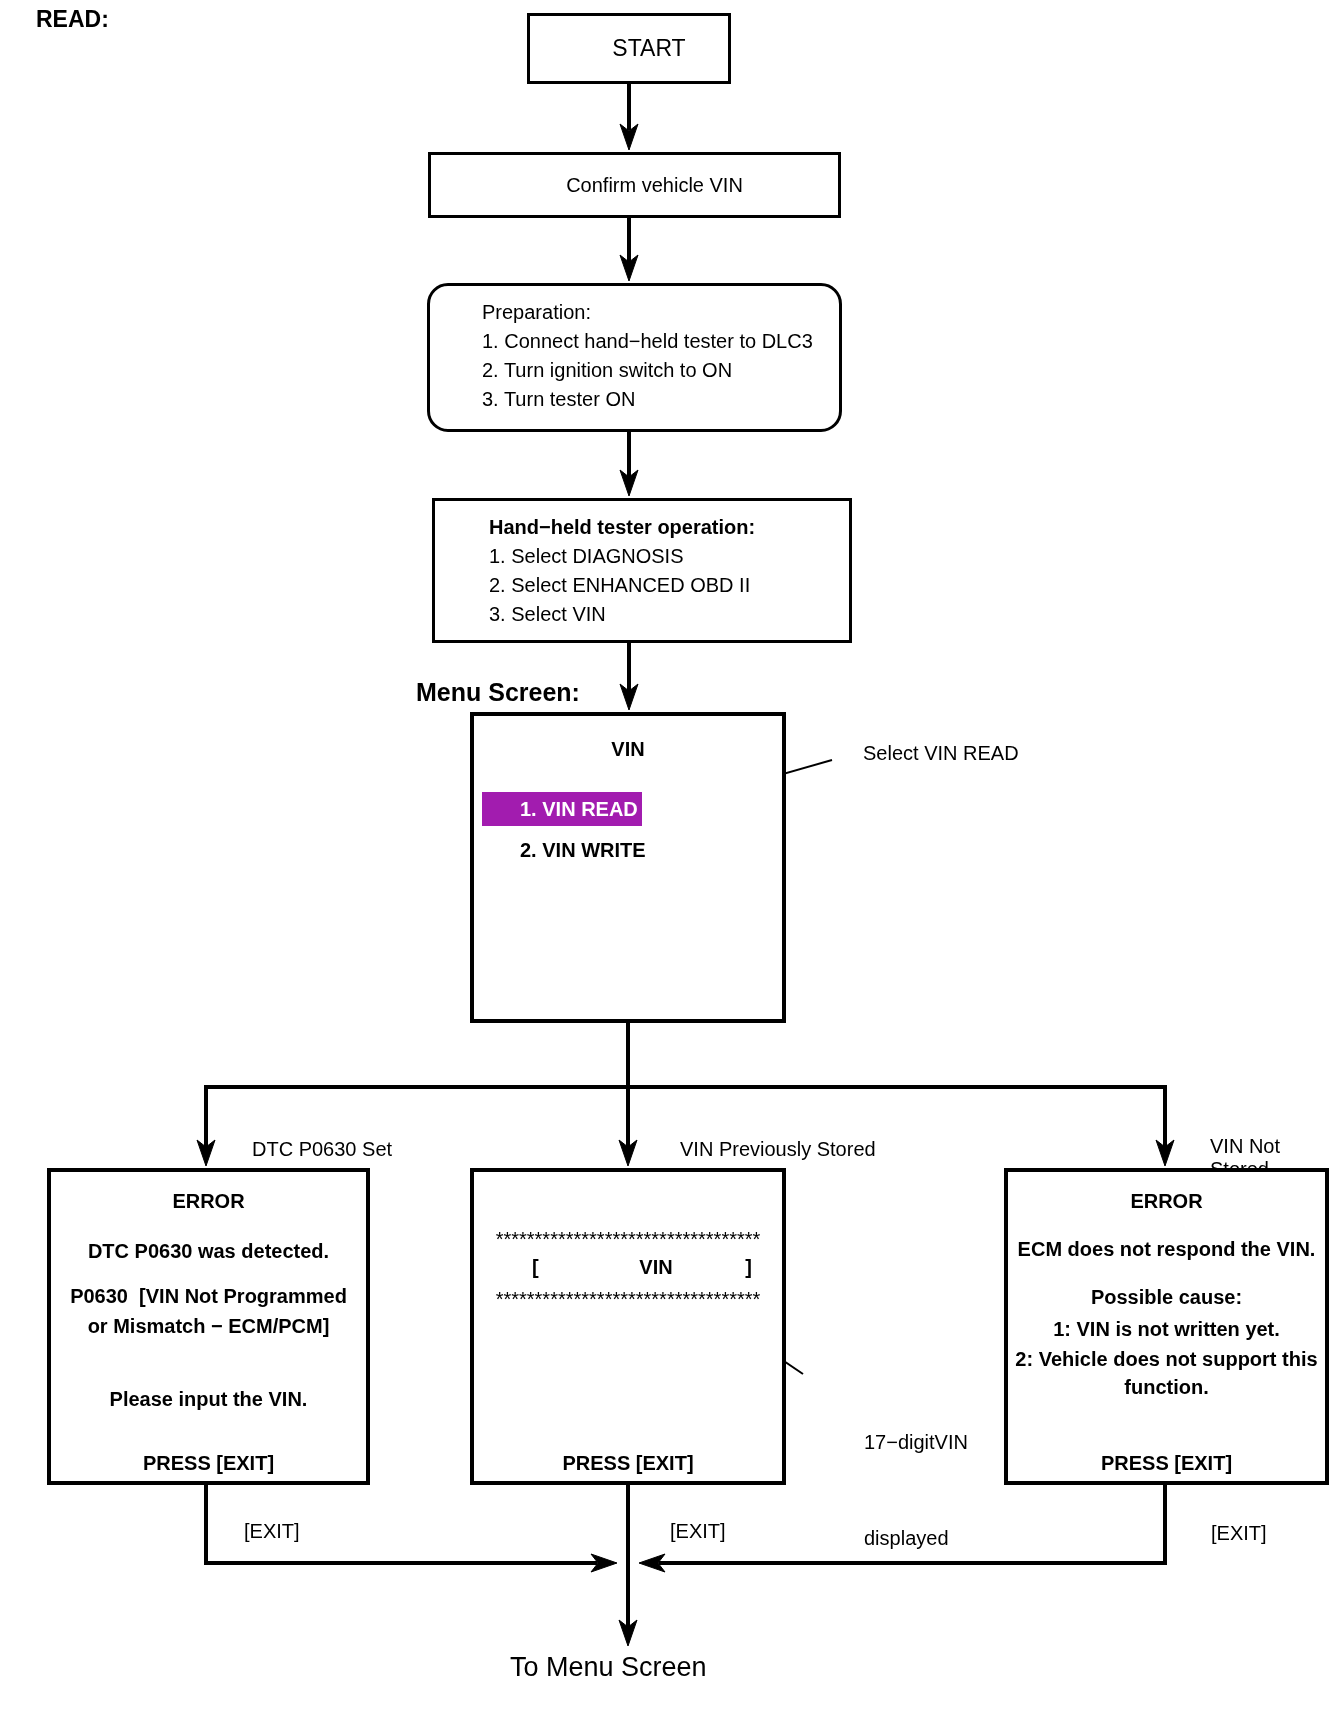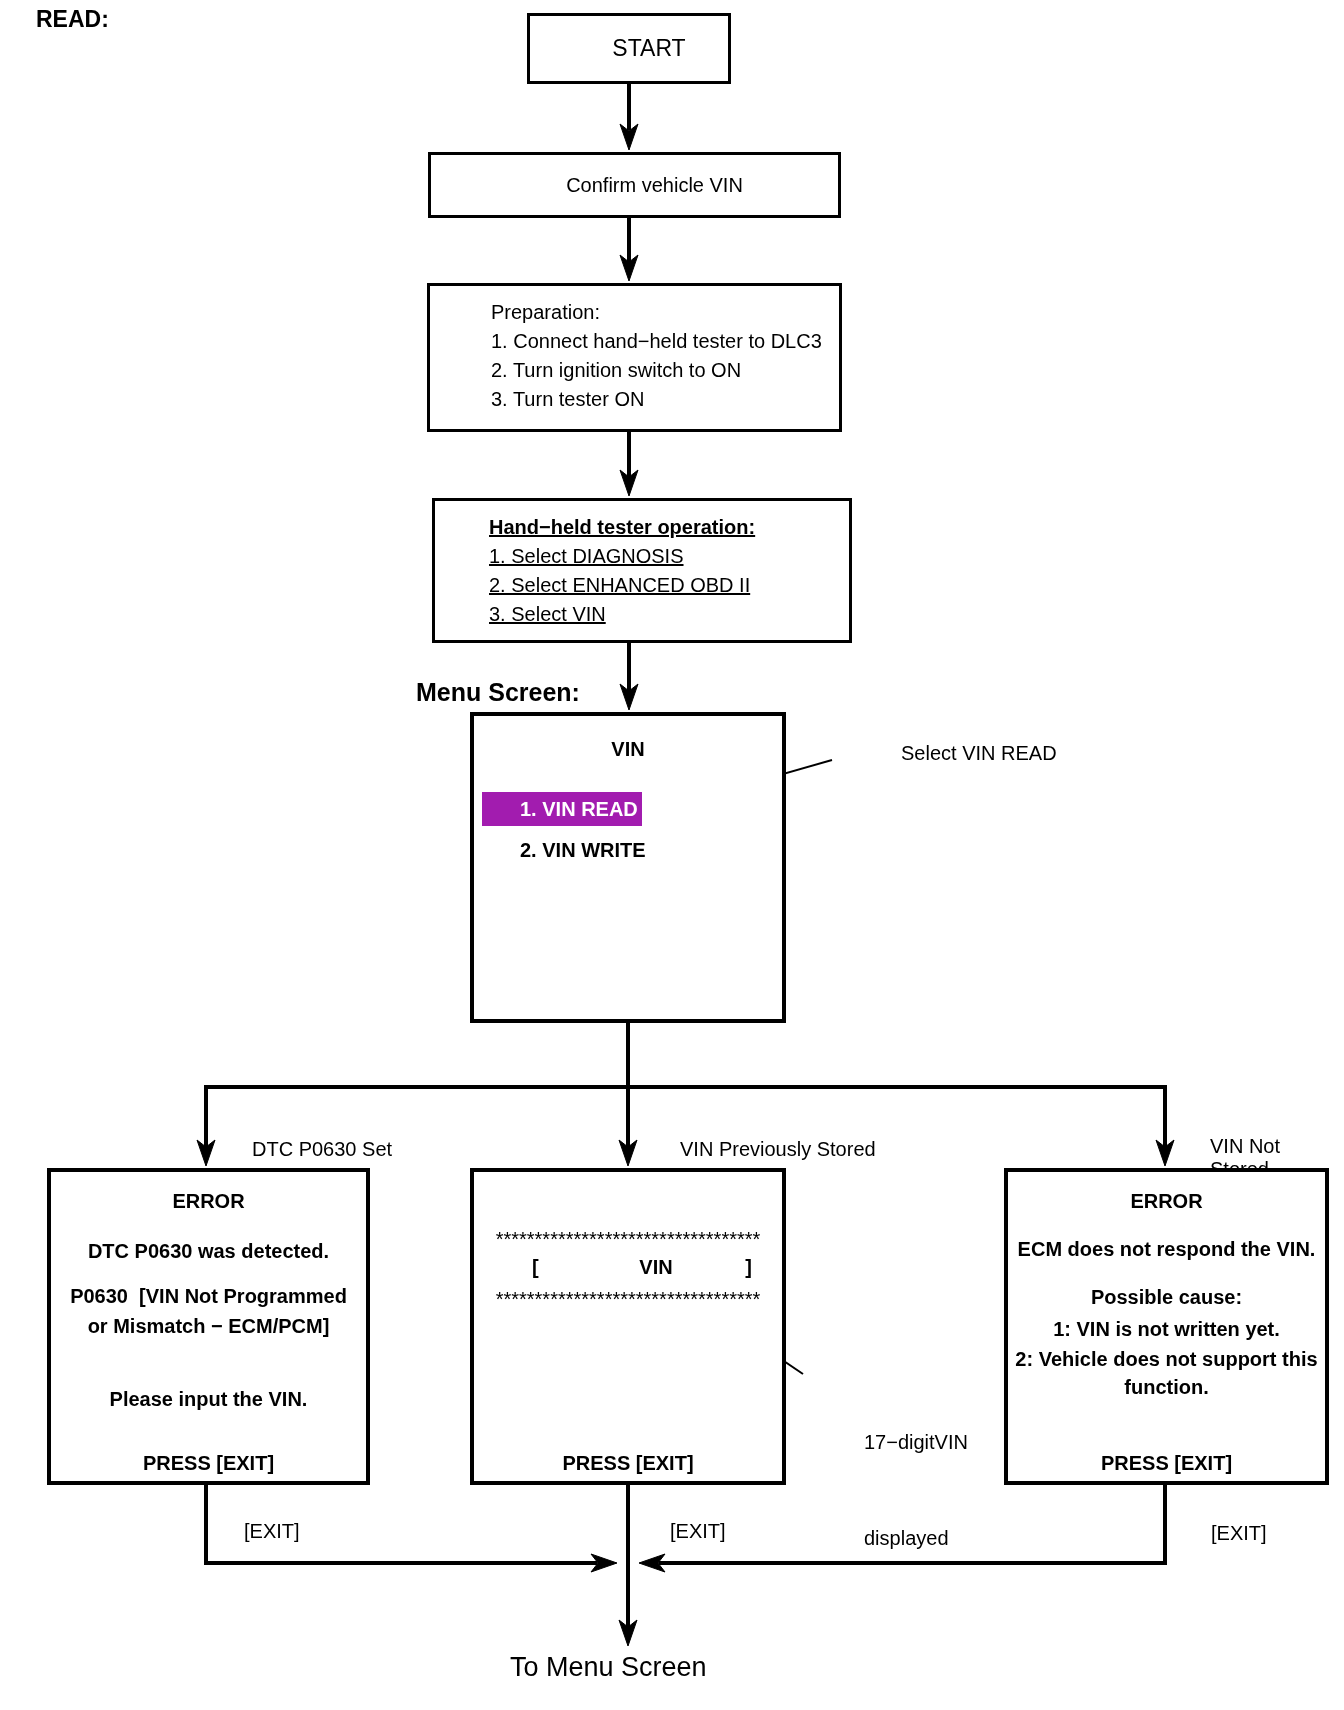--- a/index.html
+++ b/index.html
@@ -104,45 +104,45 @@
   <div class="abs txt b fs23" style="left:8px; top:6px;">READ:</div>
 
   <div class="box center-flex" style="left:527px; top:13px; width:204px; height:71px;">
     <span class="txt fs23">START</span>
   </div>
 
   <div class="box center-flex" style="left:428px; top:152px; width:413px; height:66px;">
     <span class="txt fs20">Confirm vehicle VIN</span>
   </div>
 
-  <div class="box" style="left:427px; top:283px; width:415px; height:149px; padding:12px 0 0 33px; font-size:20px; line-height:29px;">
+  <div class="box" style="left:427px; top:283px; width:415px; height:149px; padding:12px 0 0 24px; font-size:20px; line-height:29px;border-radius:21px;">
     <div class="txt">Preparation:</div>
     <div class="txt">1. Connect hand−held tester to DLC3</div>
     <div class="txt">2. Turn ignition switch to ON</div>
     <div class="txt">3. Turn tester ON</div>
   </div>
 
-  <div class="box" style="left:432px; top:498px; width:420px; height:145px; padding:12px 0 0 26px; font-size:20px; line-height:29px;text-decoration:underline;">
+  <div class="box" style="left:432px; top:498px; width:420px; height:145px; padding:12px 0 0 26px; font-size:20px; line-height:29px;">
     <div class="txt b">Hand−held tester operation:</div>
     <div class="txt">1. Select DIAGNOSIS</div>
     <div class="txt">2. Select ENHANCED OBD II</div>
     <div class="txt">3. Select VIN</div>
   </div>
 
   <div class="abs txt b" style="left:388px; top:678px; font-size:25px;">Menu Screen:</div>
 
   <div class="box box-thick" style="left:470px; top:712px; width:316px; height:311px;">
     <div class="cline b fs20" style="top:22px;">VIN</div>
     <div class="hl" style="left:8px; top:76px; width:160px; height:34px; padding-left:10px; box-sizing:border-box;">
       <span class="txt">1. VIN READ</span>
     </div>
     <div class="abs txt b fs20" style="left:18px; top:123px;">2. VIN WRITE</div>
   </div>
 
-  <div class="abs txt fs20" style="left:873px; top:742px;">Select VIN READ</div>
+  <div class="abs txt fs20" style="left:835px; top:742px;">Select VIN READ</div>
 
   <div class="abs txt fs20" style="left:224px; top:1138px;">DTC P0630 Set</div>
   <div class="abs txt fs20" style="left:652px; top:1138px;">VIN Previously Stored</div>
   <div class="abs txt fs20" style="left:1182px; top:1135px;">VIN Not Stored</div>
 
   <div class="box box-thick b fs20" style="left:47px; top:1168px; width:323px; height:317px;">
     <div class="cline" style="top:18px;">ERROR</div>
     <div class="cline" style="top:68px;">DTC P0630 was detected.</div>
     <div class="cline" style="top:113px;">P0630  [VIN Not Programmed</div>
     <div class="cline" style="top:143px;">or Mismatch − ECM/PCM]</div>

